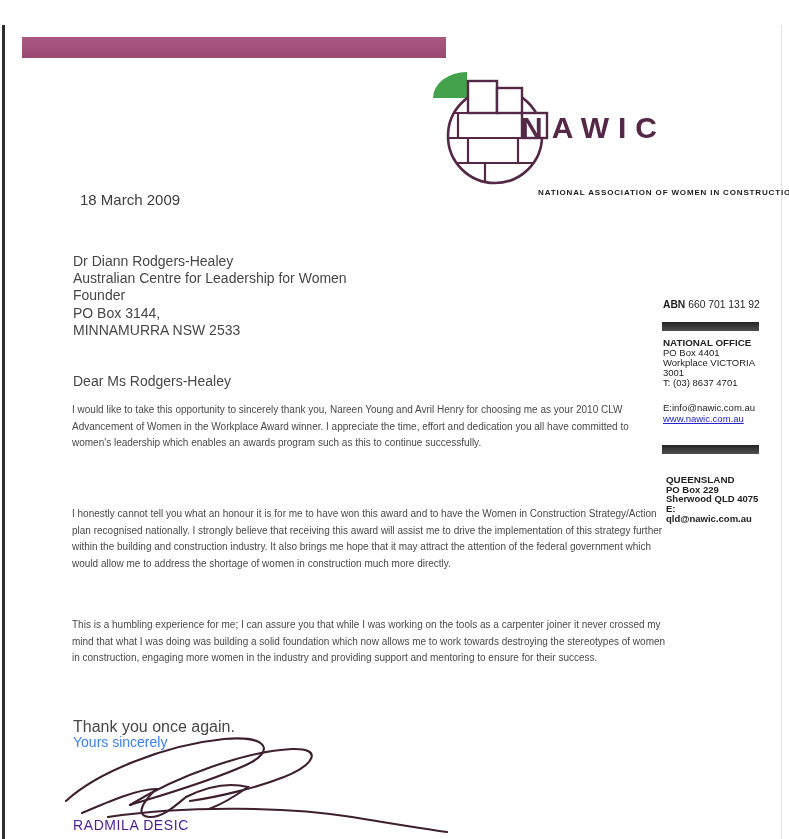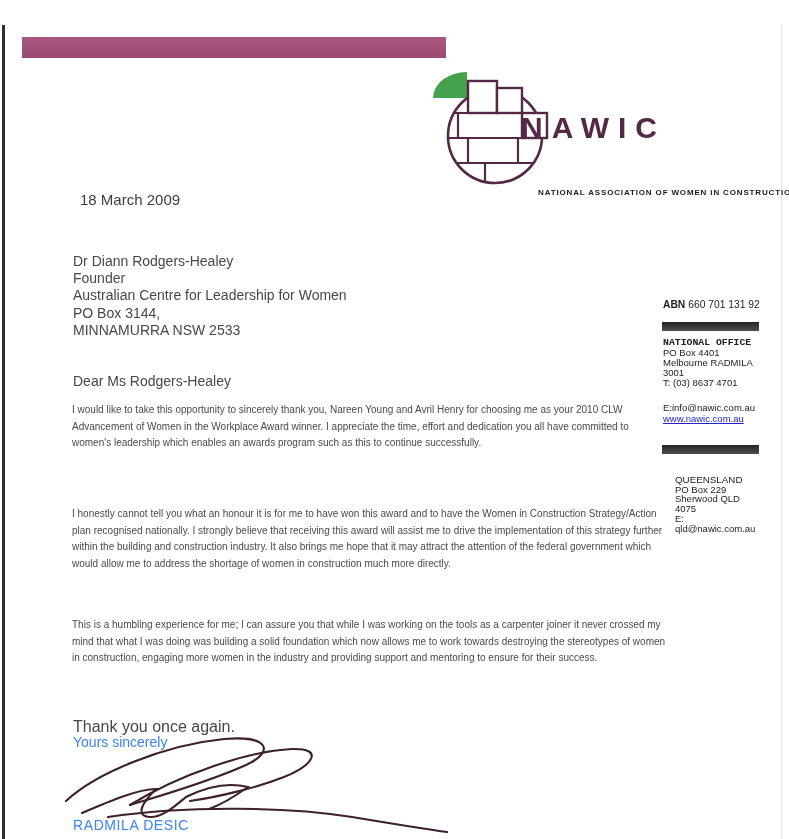--- a/index.html
+++ b/index.html
@@ -20,34 +20,34 @@
                 font-weight:bold;white-space:nowrap;}
   .date{left:80px;top:166px;font-size:15px;color:#3d3d3d;}
   
   .recipient{left:73px;top:228px;font-size:14px;line-height:17.2px;color:#474747;}
   .salutation{left:73px;top:348px;font-size:14px;color:#474747;}
   .para{left:72px;width:594px;font-size:10px;line-height:16.6px;color:#4a4a4a;}
   .p1{top:377px;} .p2{top:481px;} .p3{top:592px;}
   .thanks{left:73px;top:693px;font-size:16px;color:#474747;}
   .signoff{left:73px;top:709px;font-size:14px;color:#3b82f6;}
   .signature{left:52px;top:700px;}
-  .sender-name{left:73px;top:792px;font-size:14px;letter-spacing:0.6px;color:#3b82f6;}
+  .sender-name{left:73px;top:792px;font-size:14px;letter-spacing:0.6px;color:#4c1d95;}
   .sender-title{left:73px;top:807px;font-size:14.5px;font-weight:bold;color:#2e2e2e;}
   
   .sidebar{left:662px;top:270px;width:100px;font-size:9.5px;color:#222;}
   .abn{position:absolute;top:4px;left:1px;font-size:10.3px;white-space:nowrap;color:#1f1f1f;}
   .abn b{font-weight:bold;}
   .divider{position:absolute;left:0;width:97px;height:9px;
            background:linear-gradient(180deg,#242424 0%,#4f4f4f 100%);}
   .bar1{top:27px;} .bar2{top:150px;}
   .office{position:absolute;left:1px;top:43px;line-height:9.9px;}
-  .office .hd{font-weight:bold;font-size:9.8px;font-family:Liberation Mono, monospace;}
+  .office .hd{font-weight:bold;font-size:9.8px;}
   .contact{position:absolute;left:1px;top:107px;line-height:11px;}
   .weblink{color:#2323cc;text-decoration:underline;cursor:pointer;}
-  .qld{position:absolute;left:13px;top:180px;line-height:9.7px;font-weight:normal;}
+  .qld{position:absolute;left:4px;top:180px;line-height:9.7px;font-weight:bold;}
   .qld .hd{font-size:9.8px;}
 </style>
 </head>
 <body>
 
 <div class="page">
 
   <div class="abs scan-left"></div>
   <div class="abs scan-right"></div>
   <div class="abs scan-bottom"></div>
@@ -77,33 +77,33 @@
       <rect x="97" y="50" width="25" height="25"></rect>
     </g>
   </svg>
   <div class="abs logo-wordmark">NAWIC</div>
   <div class="abs logo-tagline">NATIONAL ASSOCIATION OF WOMEN IN CONSTRUCTION</div>
 
   <div class="abs date">18 March 2009</div>
 
   <div class="abs recipient">
     <div>Dr Diann Rodgers-Healey</div>
+    <div>Australian Centre for Leadership for Women</div>
     <div>Founder</div>
-    <div>Australian Centre for Leadership for Women</div>
     <div>PO Box 3144,</div>
     <div>MINNAMURRA NSW 2533</div>
   </div>
 
   <div class="abs sidebar">
     <div class="abn"><b>ABN</b>&nbsp;<span>660 701 131 92</span></div>
     <div class="divider bar1"></div>
     <div class="office">
       <div class="hd">NATIONAL OFFICE</div>
       <div>PO Box 4401</div>
-      <div>Melbourne RADMILA</div>
+      <div>Workplace VICTORIA</div>
       <div>3001</div>
       <div>T: (03) 8637 4701</div>
     </div>
     <div class="contact">
       <div>E:info@nawic.com.au</div>
       <div class="weblink">www.nawic.com.au</div>
     </div>
     <div class="divider bar2"></div>
     <div class="qld">
       <div class="hd">QUEENSLAND</div>

